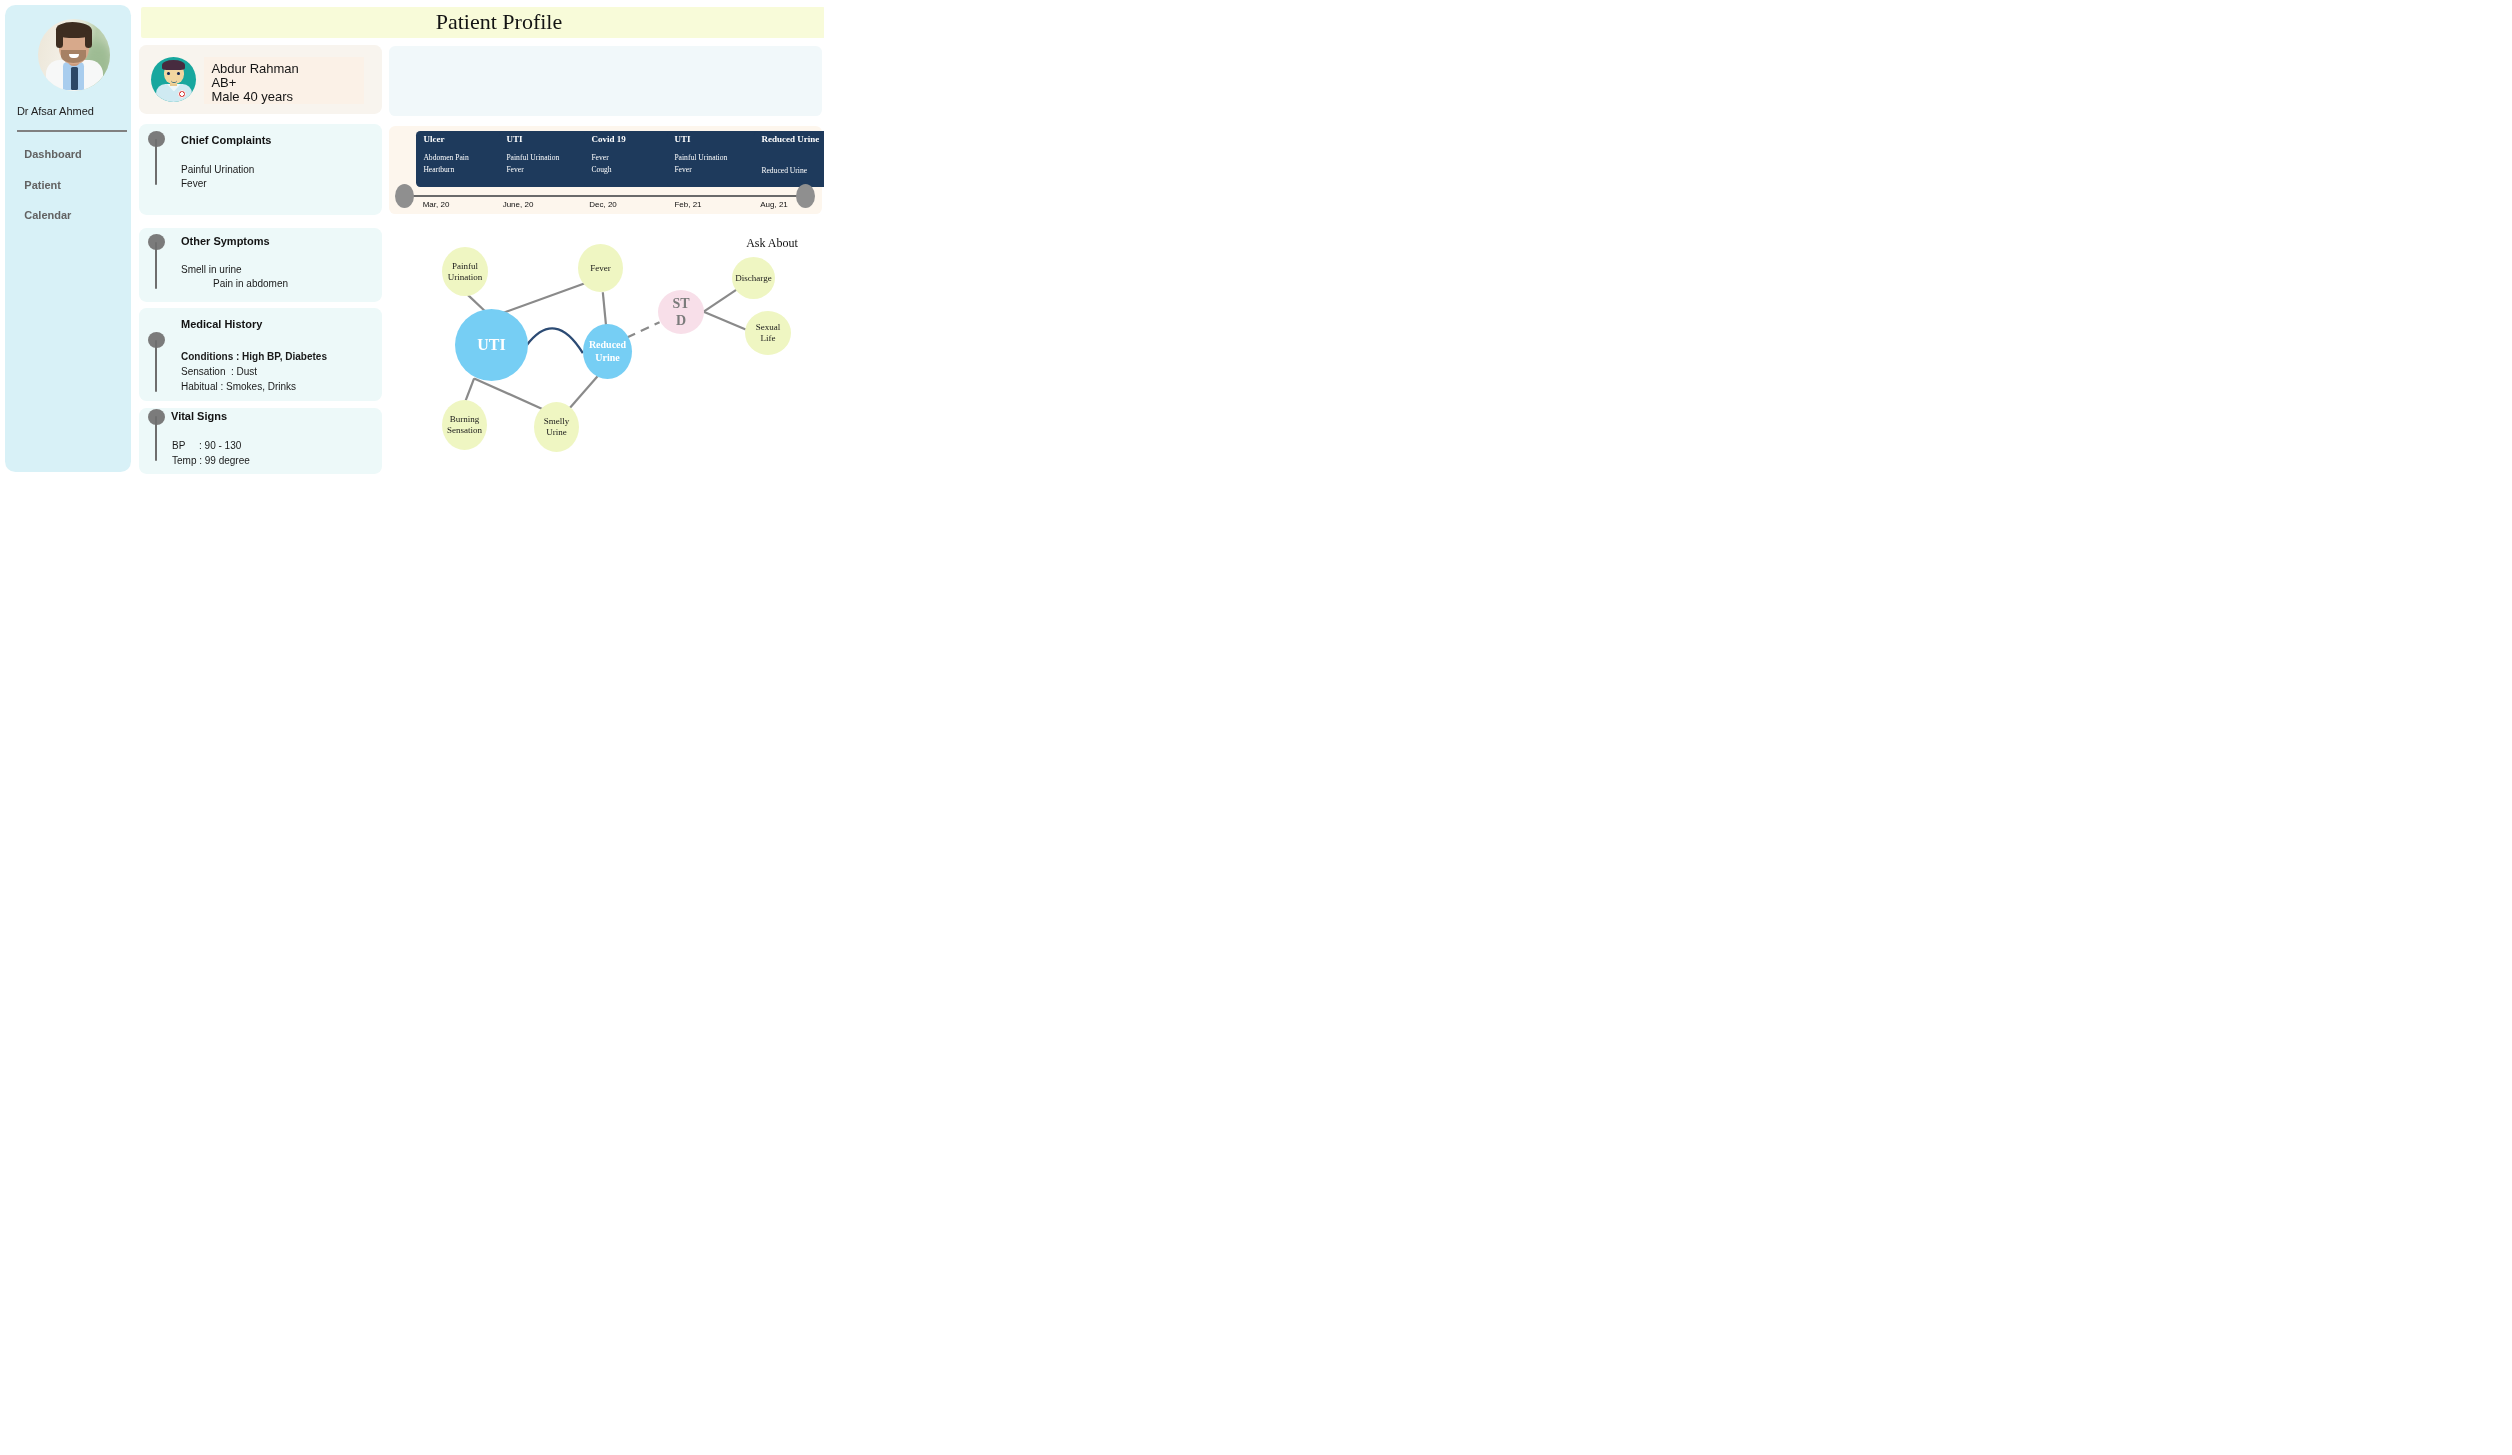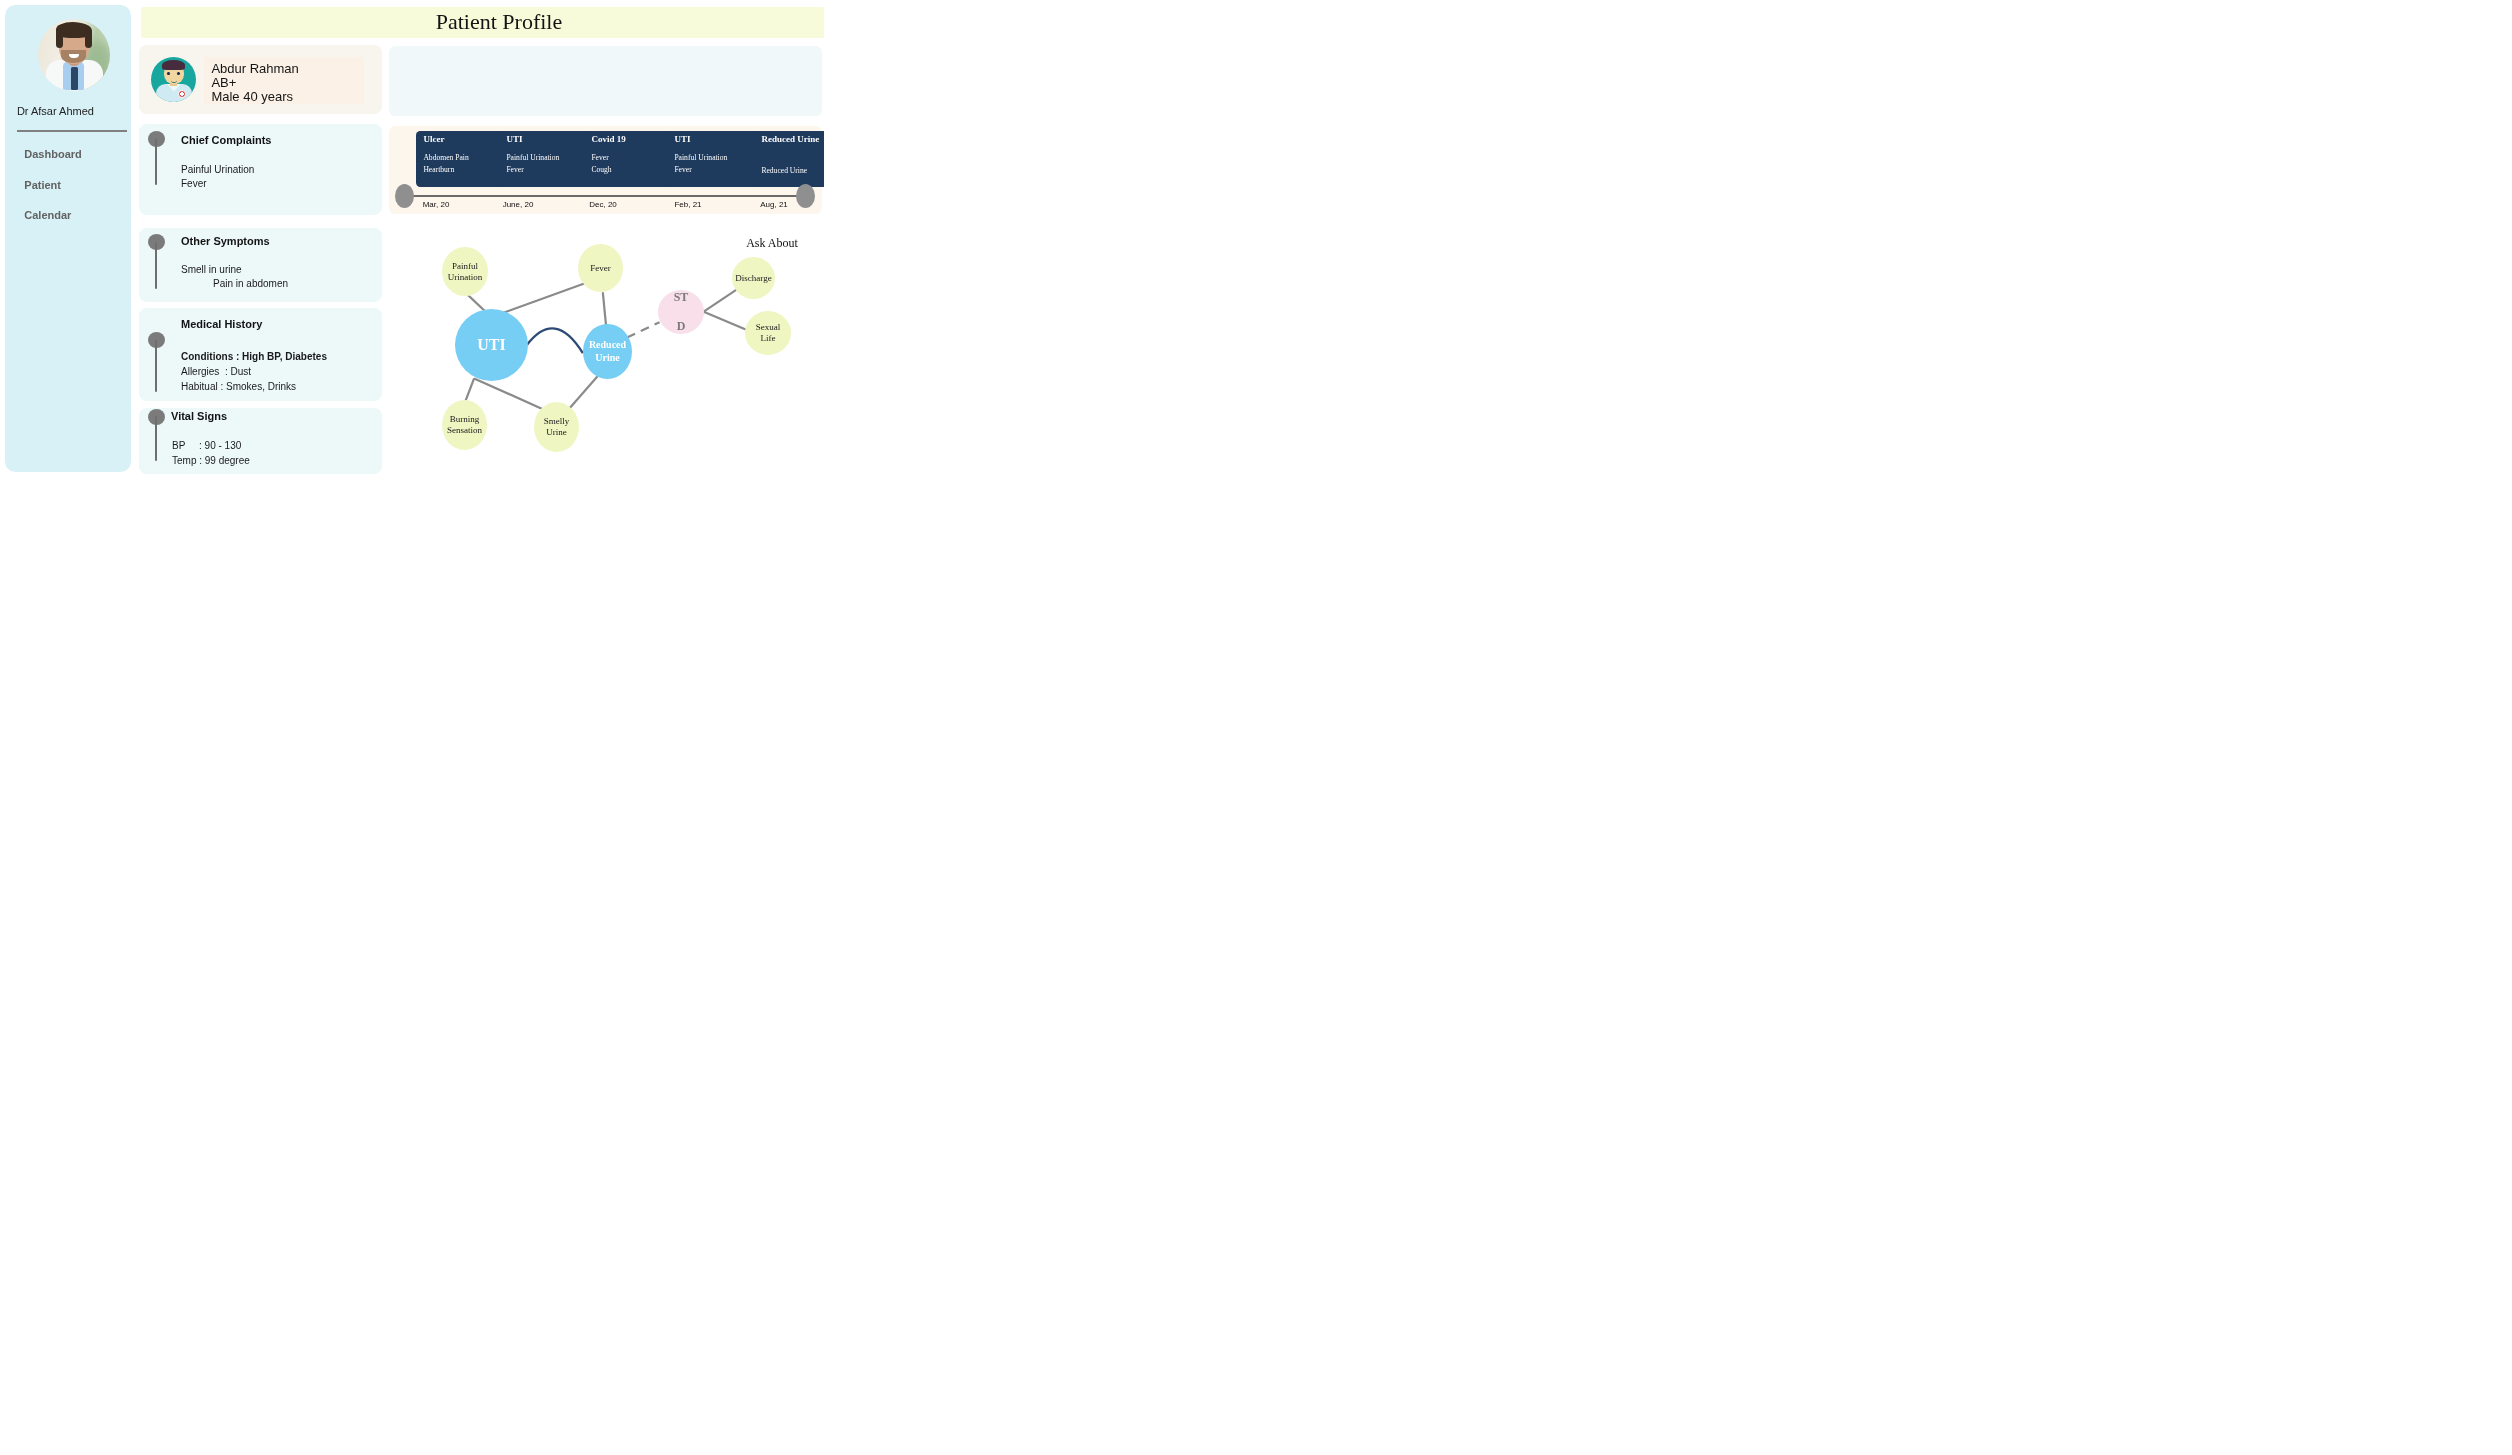--- a/index.html
+++ b/index.html
@@ -72,21 +72,21 @@
   .t-date{position:absolute;top:200px;width:68px;text-align:center;font-size:8px;color:#111;}
 
   
   .net-svg{position:absolute;left:389px;top:221px;}
   .node{position:absolute;border-radius:50%;display:flex;flex-direction:column;
         align-items:center;justify-content:center;text-align:center;
         font-family:"Liberation Serif","DejaVu Serif",serif;}
   .node span{display:block;line-height:1.22;}
   .n-yellow{background:#eff6c2;color:#1a1a1a;font-size:9px;}
   .n-blue{background:#76cef4;color:#ffffff;font-weight:700;}
-  .n-pink{background:#f8dfe9;color:#7b7b7b;font-weight:700;font-size:12px;justify-content:space-between;}
+  .n-pink{background:#f8dfe9;color:#7b7b7b;font-weight:700;font-size:14px;}
   .ask-label{position:absolute;left:714px;top:236px;width:84px;text-align:center;
              font-size:12px;color:#101010;}
 </style>
 </head>
 <body>
 
 <div class="canvas">
 
   <div class="sidebar">
     <div class="doc-avatar">
@@ -145,21 +145,21 @@
   <div class="pin-stem" style="left:155px;top:242px;height:47px;"></div>
   <div class="s-title" style="left:181px;top:235px;">Other Symptoms</div>
   <div class="s-item" style="left:181px;top:264px;">Smell in urine</div>
   <div class="s-item" style="left:181px;top:278px;padding-left:32px;">Pain in abdomen</div>
 
   <div class="scard" style="top:308px;height:93px;"></div>
   <div class="pin-head" style="left:148px;top:332px;"></div>
   <div class="pin-stem" style="left:155px;top:340px;height:52px;"></div>
   <div class="s-title" style="left:181px;top:318px;">Medical History</div>
   <div class="s-item" style="left:181px;top:351px;font-weight:bold;">Conditions : High BP, Diabetes</div>
-  <div class="s-item" style="left:181px;top:366px;">Allergies  : Dust</div>
+  <div class="s-item" style="left:181px;top:366px;">Sensation  : Dust</div>
   <div class="s-item" style="left:181px;top:381px;">Habitual : Smokes, Drinks</div>
 
   <div class="scard" style="top:408px;height:66px;"></div>
   <div class="pin-head" style="left:148px;top:409px;"></div>
   <div class="pin-stem" style="left:155px;top:416px;height:45px;"></div>
   <div class="s-title" style="left:171px;top:410px;">Vital Signs</div>
   <div class="s-item" style="left:172px;top:440px;">BP     : 90 - 130</div>
   <div class="s-item" style="left:172px;top:455px;">Temp : 99 degree</div>
 
   <div class="tpanel"></div>

